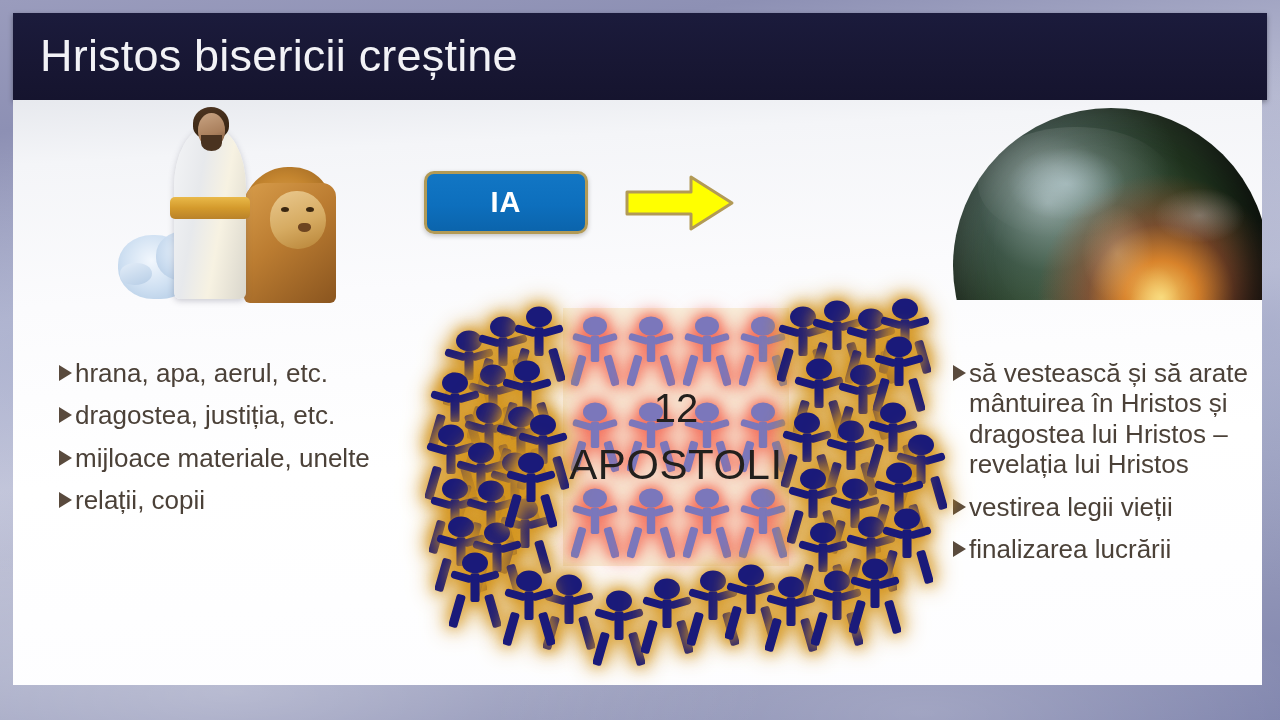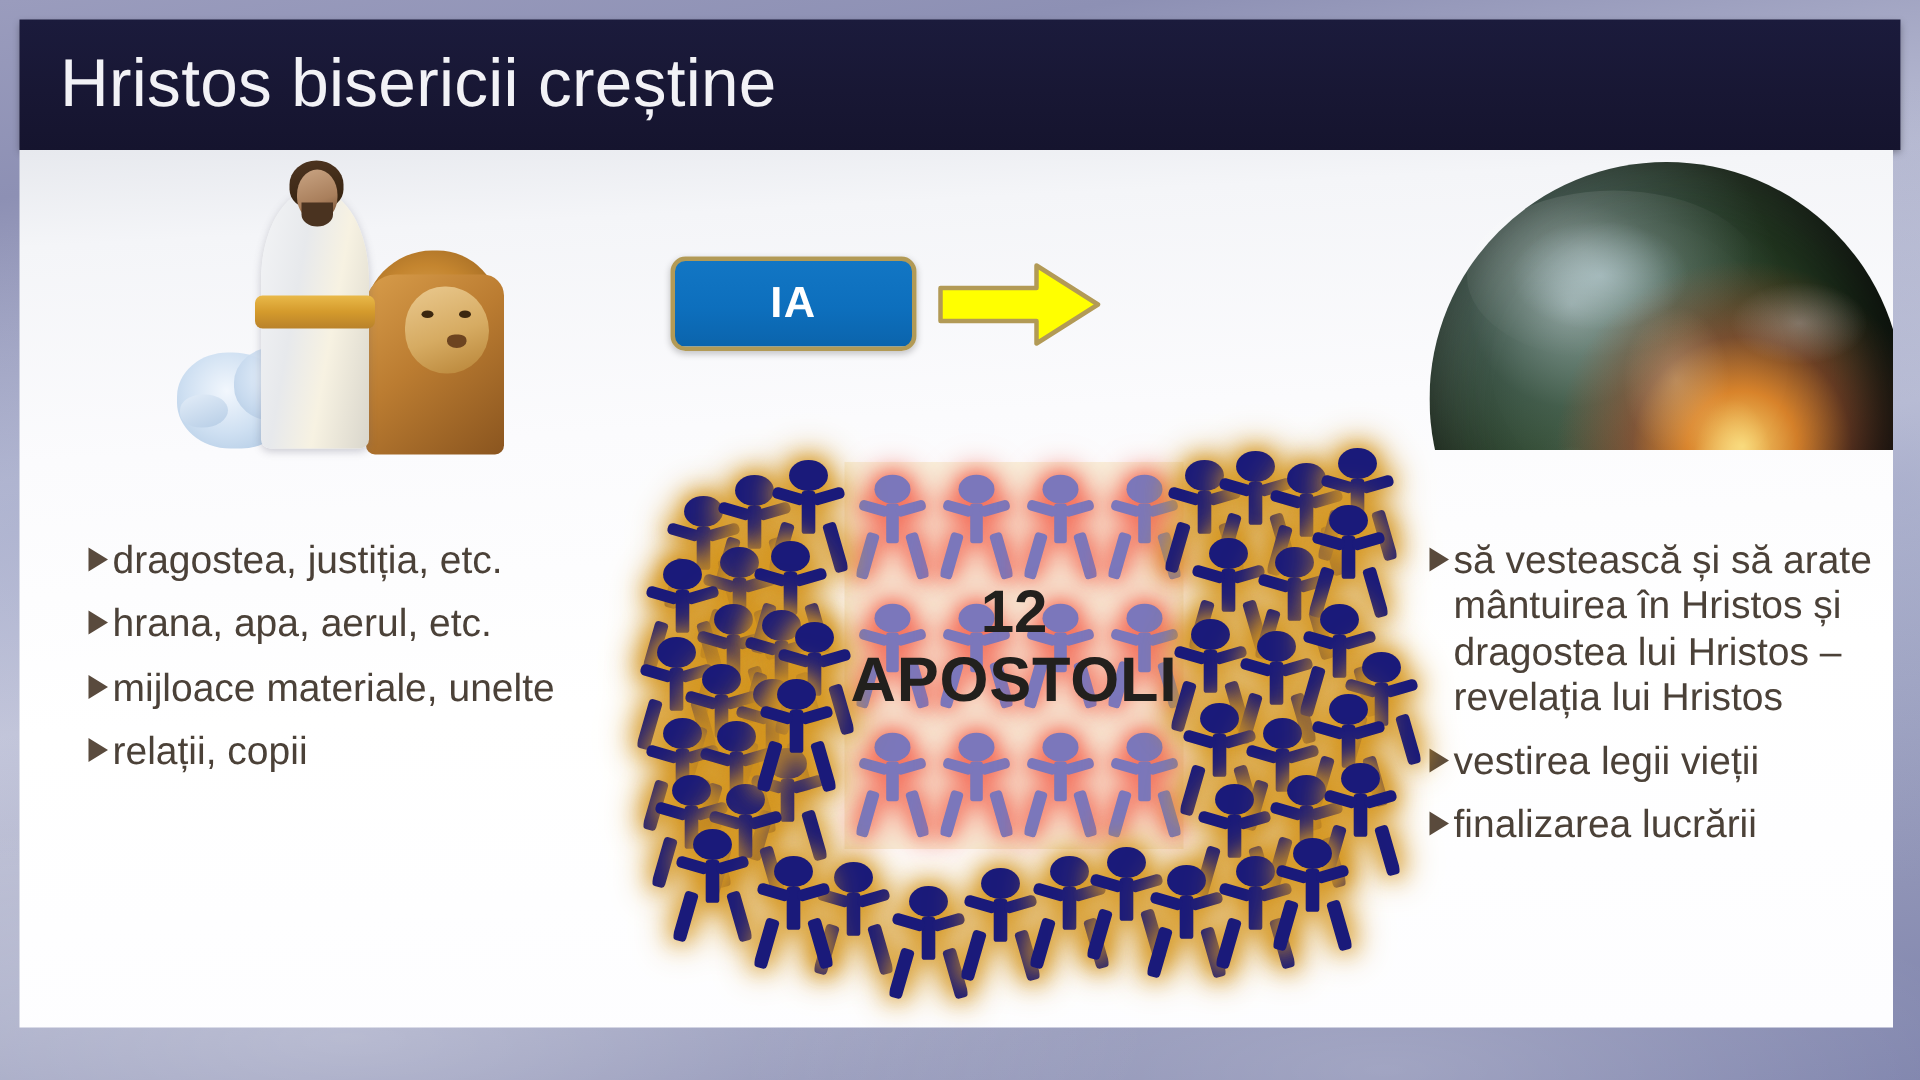--- a/index.html
+++ b/index.html
@@ -174,21 +174,21 @@
   #hristos-label .lbl {
     color: #c8c8c8;
     font-size: 20px;
     letter-spacing: 2.2px;
     font-weight: 400;
   }
 
   
   #ia-box {
     position: absolute;
-    left: 434px; top: 71px;
+    left: 411px; top: 71px;
     width: 164px; height: 63px;
     background: linear-gradient(180deg, #1276c4 0%, #0d6fbd 55%, #0b64ac 100%);
     border: 3px solid #b29a56;
     border-radius: 10px;
     display: flex; align-items: center; justify-content: center;
     box-shadow: 0 2px 5px rgba(0,0,0,.22);
   }
   #ia-box .lbl {
     color: #ffffff;
     font-size: 29px;
@@ -292,26 +292,26 @@
   .crowd          { filter: drop-shadow(0 0 7px #d99a22) drop-shadow(0 0 11px #cf8f18); }
   .apostle .p-shape { fill: #7b77bb; }
   .apostle          { filter: drop-shadow(0 0 6px #f4735f) drop-shadow(0 0 10px #f2604c); }
 
   #apostles-caption {
     position: absolute;
     left: 138px; top: 88px;
     width: 226px;
     text-align: center;
     color: #22201d;
-    font-weight: bold;
+    font-weight: normal;
     line-height: 1.0;
     pointer-events: none;
   }
   #apostles-caption .num { display: block; font-size: 40px; }
-  #apostles-caption .word { display: block; font-size: 42px; letter-spacing: .5px; margin-top: 4px; }
+  #apostles-caption .word { display: block; font-size: 42px; letter-spacing: .5px; margin-top: 16px; }
 </style>
 </head>
 <body>
 
 <div id="slide-frame">
   <div id="backdrop-texture"></div>
 
   <div id="title-banner">
     <div id="page-title">Hristos bisericii creștine</div>
   </div>
@@ -349,25 +349,25 @@
     <div id="globe-wrap">
       <div id="globe">
         <div id="globe-continents"></div>
         <div id="globe-shine"></div>
       </div>
     </div>
 
     <div id="left-bullets" class="bullet-list">
       <div class="bullet-item">
         <span class="bullet-marker"></span>
-        <span class="bullet-text">dragostea, justiția, etc.</span>
+        <span class="bullet-text">hrana, apa, aerul, etc.</span>
       </div>
       <div class="bullet-item">
         <span class="bullet-marker"></span>
-        <span class="bullet-text">hrana, apa, aerul, etc.</span>
+        <span class="bullet-text">dragostea, justiția, etc.</span>
       </div>
       <div class="bullet-item">
         <span class="bullet-marker"></span>
         <span class="bullet-text">mijloace materiale, unelte</span>
       </div>
       <div class="bullet-item">
         <span class="bullet-marker"></span>
         <span class="bullet-text">relații, copii</span>
       </div>
     </div>

